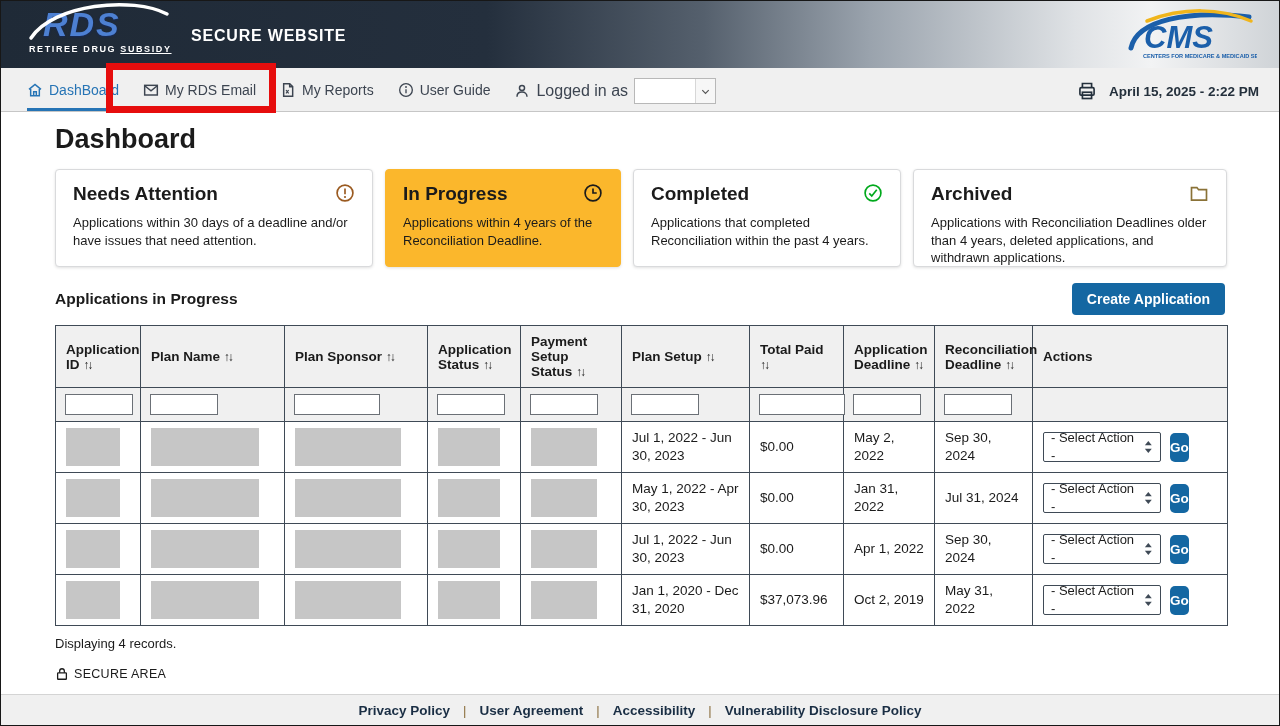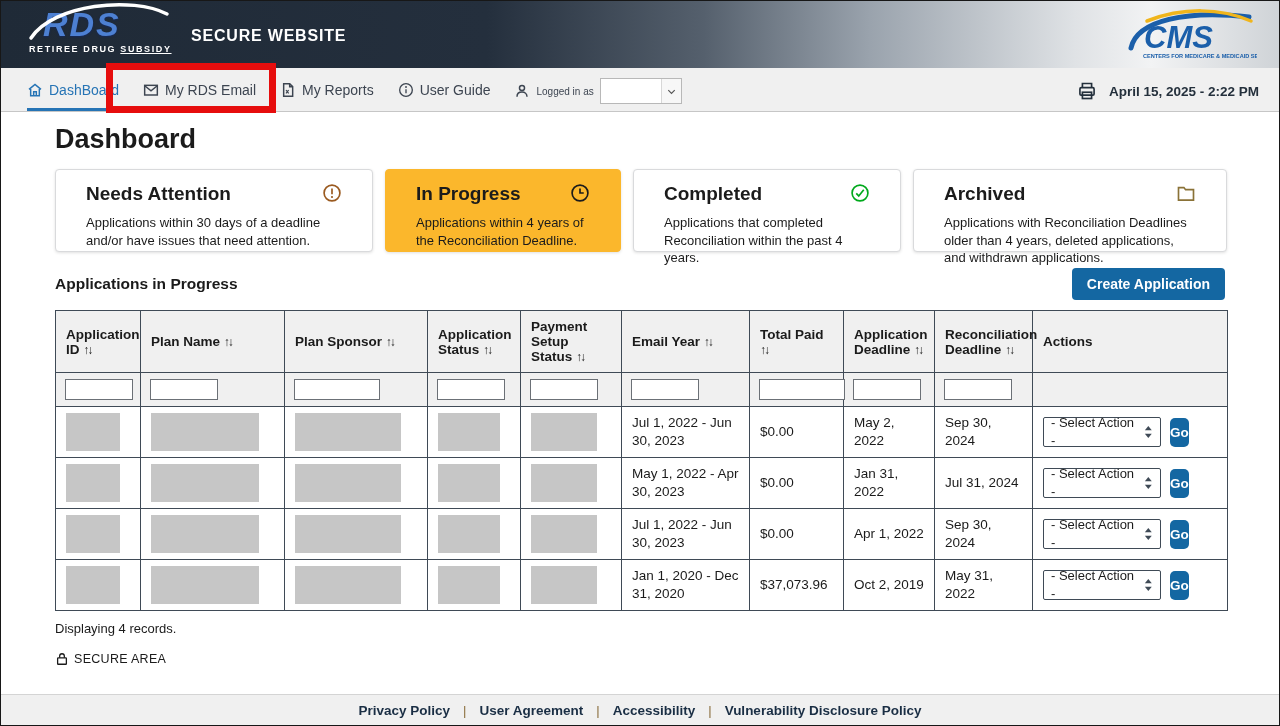--- a/index.html
+++ b/index.html
@@ -17,36 +17,36 @@
   .rds-subtitle .u { text-decoration:underline; }
   .site-label { position:absolute; left:190px; top:26px; color:#fff; font-size:16px; font-weight:700; letter-spacing:.8px; }
   .cms-logo { position:absolute; right:22px; top:7px; }
 
   
   .nav-bar { height:44px; flex:0 0 44px; background:#f0f0f0; border-bottom:1px solid #c6c6c6; display:flex; align-items:stretch; padding:0 20px 0 26px; }
   .nav-items { display:flex; align-items:stretch; gap:24px; }
   .nav-item { display:flex; align-items:center; gap:6px; font-size:14px; color:#3d4551; cursor:pointer; border-bottom:3px solid transparent; padding-top:3px; white-space:nowrap; }
   .nav-item svg { flex:0 0 auto; }
   .nav-item.active { color:#2674b5; border-bottom-color:#2674b5; }
-  .logged-in { display:flex; align-items:center; gap:6px; margin-left:24px; font-size:10px; color:#3d4551; padding-top:3px; }
+  .logged-in { display:flex; align-items:center; gap:6px; margin-left:24px; font-size:16px; color:#3d4551; padding-top:3px; }
   .user-select { display:flex; align-items:stretch; height:26px; border:1px solid #b8b8b8; background:#fff; cursor:pointer; }
   .user-select .val { width:60px; }
   .user-select .chev { width:20px; display:flex; align-items:center; justify-content:center; color:#555; border-left:1px solid #d7d7d7; background:#f7f7f7; }
   .nav-right { margin-left:auto; display:flex; align-items:center; gap:12px; padding-top:3px; }
   .datetime { font-size:13.5px; font-weight:700; color:#24303c; white-space:nowrap; }
 
   
   .annotation-box { position:absolute; left:105px; top:62px; width:170px; height:50px; border:7px solid #e60d0d; z-index:40; pointer-events:none; }
 
   
   .main { padding:12px 54px 0 54px; }
   h1.page-title { font-size:27px; font-weight:700; color:#1b1b1b; }
 
   .cards { display:flex; gap:12px; margin-top:14px; }
-  .card { background:#fff; border:1px solid #d9dadc; border-radius:4px; box-shadow:0 1px 3px rgba(0,0,0,.12); padding:13px 30px; height:83px; cursor:pointer; }
+  .card { background:#fff; border:1px solid #d9dadc; border-radius:4px; box-shadow:0 1px 3px rgba(0,0,0,.12); padding:13px 17px; height:98px; cursor:pointer; }
   .card.highlight { background:#fbb72c; border-color:#fbb72c; }
   .card-head { display:flex; justify-content:space-between; align-items:flex-start; }
   .card-title { font-size:19px; font-weight:700; color:#1b1b1b; }
   .card-desc { font-size:13px; line-height:1.35; margin-top:9px; color:#1b1b1b; }
   .icon-alert { color:#9a5a20; } .icon-clock { color:#1b1b1b; } .icon-check { color:#00a91c; } .icon-folder { color:#8a7237; }
 
   .section-row { display:flex; justify-content:space-between; align-items:center; margin-top:16px; }
   .section-title { font-size:15.5px; font-weight:700; }
   .btn-primary { background:#1467a2; color:#fff; font-weight:700; font-size:14px; border:none; border-radius:4px; padding:8px 15px; cursor:pointer; font-family:inherit; }
 
@@ -222,21 +222,21 @@
           <col style="width:98px">
           <col style="width:195px">
       </colgroup>
       <thead>
         <tr>
           <th><span>Application ID</span> <span class="sort-ic">↑↓</span></th>
           <th><span>Plan Name</span> <span class="sort-ic">↑↓</span></th>
           <th><span>Plan Sponsor</span> <span class="sort-ic">↑↓</span></th>
           <th><span>Application Status</span> <span class="sort-ic">↑↓</span></th>
           <th><span>Payment Setup Status</span> <span class="sort-ic">↑↓</span></th>
-          <th><span>Email Year</span> <span class="sort-ic">↑↓</span></th>
+          <th><span>Plan Setup</span> <span class="sort-ic">↑↓</span></th>
           <th><span>Total Paid</span> <span class="sort-ic">↑↓</span></th>
           <th><span>Application Deadline</span> <span class="sort-ic">↑↓</span></th>
           <th><span>Reconciliation Deadline</span> <span class="sort-ic">↑↓</span></th>
           <th><span>Actions</span></th>
         </tr>
         <tr class="filter-row">
           <td><input class="filter-input" style=""></td>
           <td><input class="filter-input" style=""></td>
           <td><input class="filter-input wide" style=""></td>
           <td><input class="filter-input" style=""></td>

